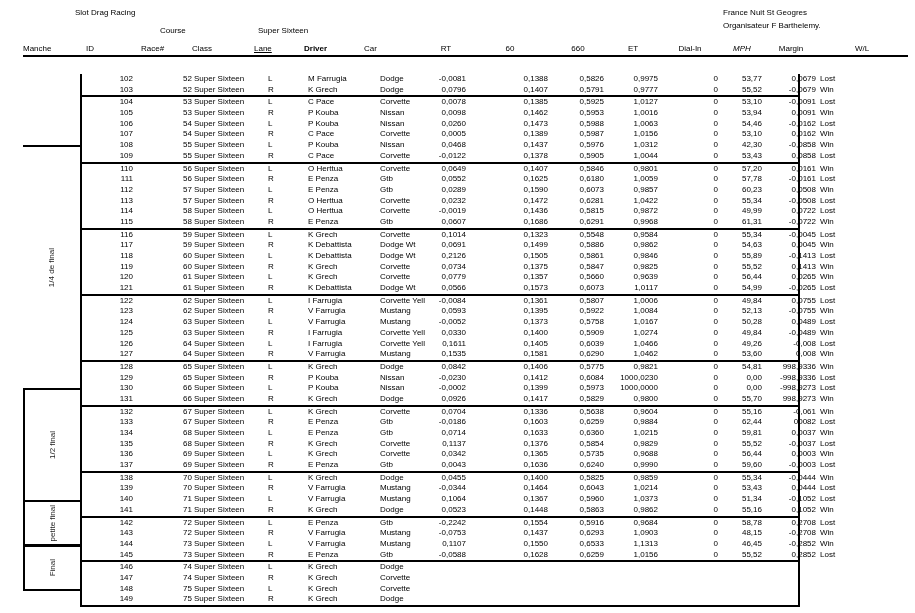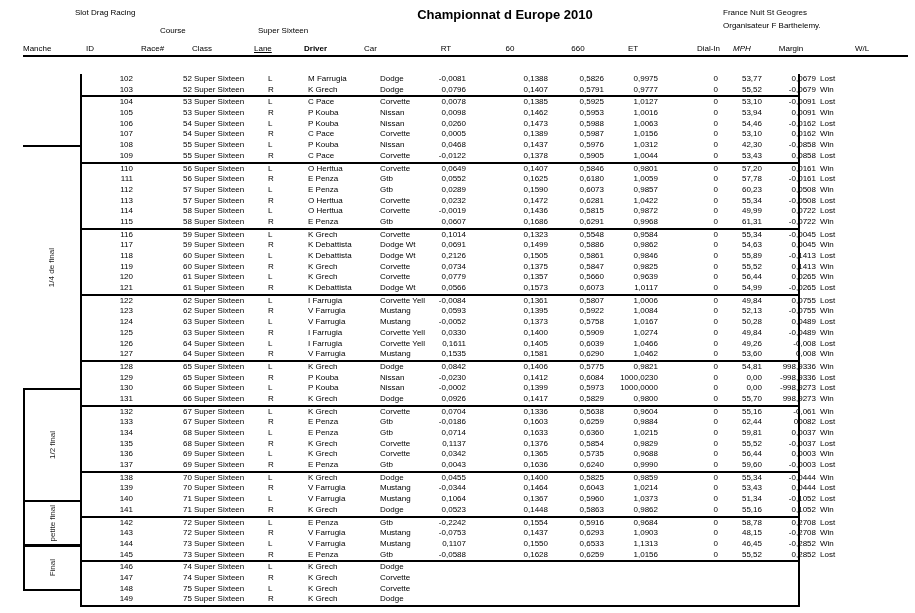--- a/index.html
+++ b/index.html
@@ -10,21 +10,21 @@
   .abs { position:absolute; white-space:nowrap; }
   .small { font-size:8px; }
   .title { font-size:13px; font-weight:bold; text-align:center; }
 
   
   .colheads { position:absolute; left:23px; top:44px; display:flex; font-size:8px; }
   .colheads span { flex:none; box-sizing:border-box; white-space:nowrap; }
   .h-manche{width:59px;} .h-id{width:55px; padding-left:4px;} .h-race{width:55px; padding-left:4px;}
   .h-class{width:62px;} .h-lane{width:48px;text-decoration:underline;} .h-driver{width:62px; padding-left:2px;font-weight:bold;} .h-car{width:58px;}
   .h-rt{width:48px; text-align:center;} .h-60{width:80px; text-align:center;} .h-660{width:56px; text-align:center;}
-  .h-et{width:54px; text-align:center;} .h-dial{width:60px; text-align:right;} .h-mph{width:44px; text-align:center;font-style:italic;}
+  .h-et{width:54px; text-align:center;} .h-dial{width:60px; text-align:center;} .h-mph{width:44px; text-align:center;font-style:italic;}
   .h-margin{width:54px; text-align:center;} .h-wl{width:88px; text-align:center;}
 
   .header-rule { position:absolute; left:23px; top:55px; width:885px; height:2px; background:#000; }
 
   
   .results-body { position:absolute; left:80px; top:74px; width:720px; box-sizing:border-box; }
   .group { border:2px solid #000; box-sizing:border-box; }
   .group:first-child { border-top:none; }
   .group:not(:first-child) { margin-top:-2px; }
   .trow { display:flex; height:10.7px; line-height:10.6px; font-size:8px; }
@@ -55,21 +55,20 @@
   .lbl-final   { left:23px; top:543.8px; width:59px; height:46.8px; }
 </style>
 </head>
 <body>
 
 <div class="sheet">
 
   <span class="abs small" style="left:75px; top:8px;">Slot Drag Racing</span>
   <span class="abs small" style="left:160px; top:26px;">Course</span>
   <span class="abs small" style="left:258px; top:26px;">Super Sixteen</span>
-  <div class="abs title" style="left:95px; top:7px; width:820px;">Championnat d Europe 2010</div>
   <span class="abs small" style="left:723px; top:8px;">France Nuit St Geogres</span>
   <span class="abs small" style="left:723px; top:21px;">Organisateur F Barthelemy.</span>
 
   <div class="colheads">
     <span class="h-manche">Manche</span>
     <span class="h-id">ID</span>
     <span class="h-race">Race#</span>
     <span class="h-class">Class</span>
     <span class="h-lane">Lane</span>
     <span class="h-driver">Driver</span>

